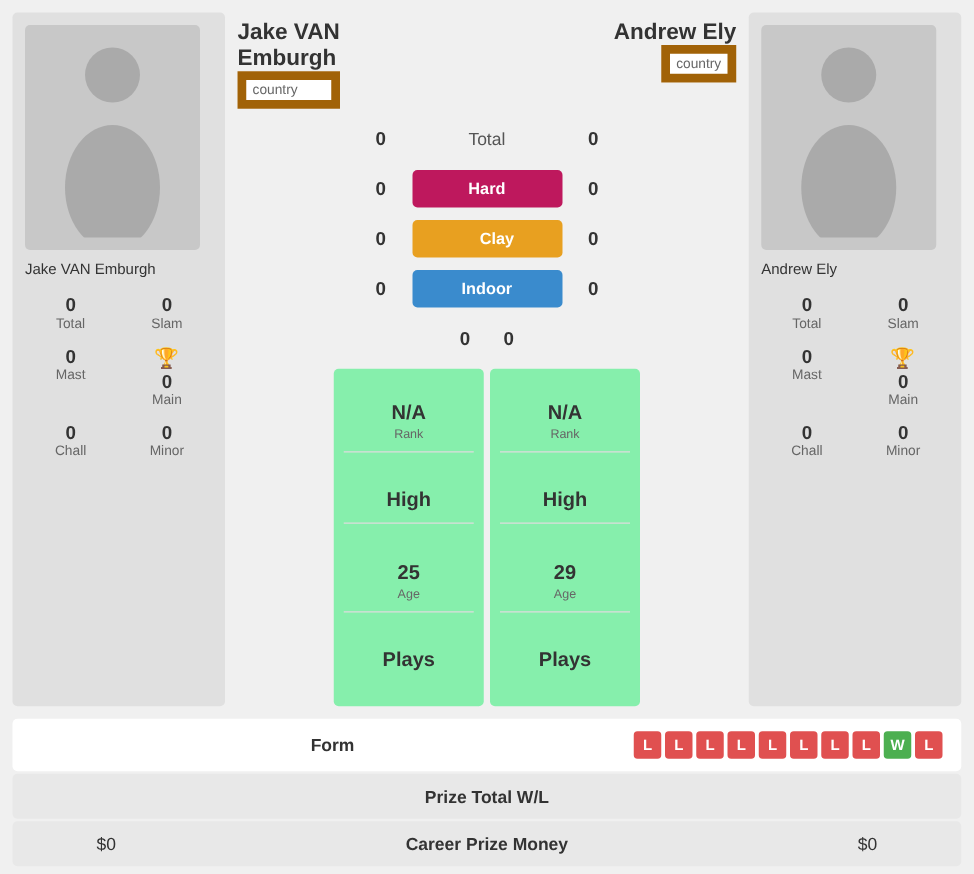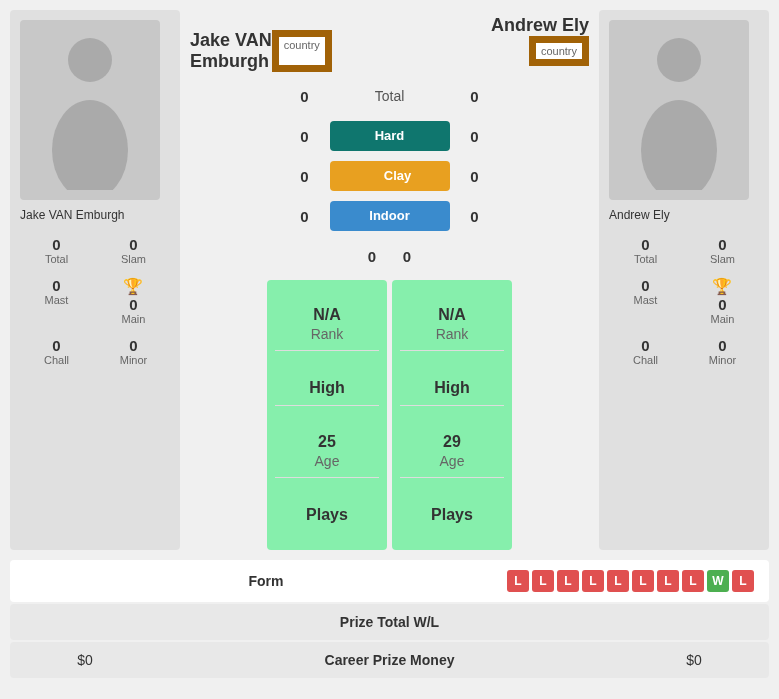--- a/index.html
+++ b/index.html
@@ -128,21 +128,21 @@
       height: 30px;
       border: none;
       border-radius: 4px;
       color: white;
       font-weight: bold;
       font-size: 13px;
       text-align: center;
       line-height: 30px;
     }
 
-    .surface-hard { background: #0f766e; }
+    .surface-hard { background: #be185d; }
     .surface-clay { background: #e8a020; padding-left: 16px; }
     .surface-indoor { background: #3a8bcd; }
     .surface-grass { background: #4caf50; }
 
     .country-flag {
       font-size: 11px;
       color: #666;
       border: 7px solid #a16207;
       padding: 2px 5px;
       background: #fff;
@@ -173,21 +173,21 @@
       border-bottom: none;
     }
 
     .detail-value {
       font-size: 16px;
       font-weight: bold;
       color: #333;
     }
 
     .detail-label {
-      font-size: 14px;
+      font-size: 10px;
       color: #666;
       margin-top: 2px;
     }
 
     
     .bottom-section {
       background: #f0f0f0;
       padding: 0 10px 10px;
     }
 
@@ -259,22 +259,21 @@
     }
 
     .top-names-country-area {
       display: flex;
       justify-content: space-between;
       padding: 5px 10px 0;
     }
 
     .left-name-block {
       display: flex;
-      flex-direction: row;
-      margin-top: 15px;
+      flex-direction: column;
     }
 
     .right-name-block {
       display: flex;
       flex-direction: column;
       align-items: flex-end;
     }
 
     .scores-center {
       display: flex;

